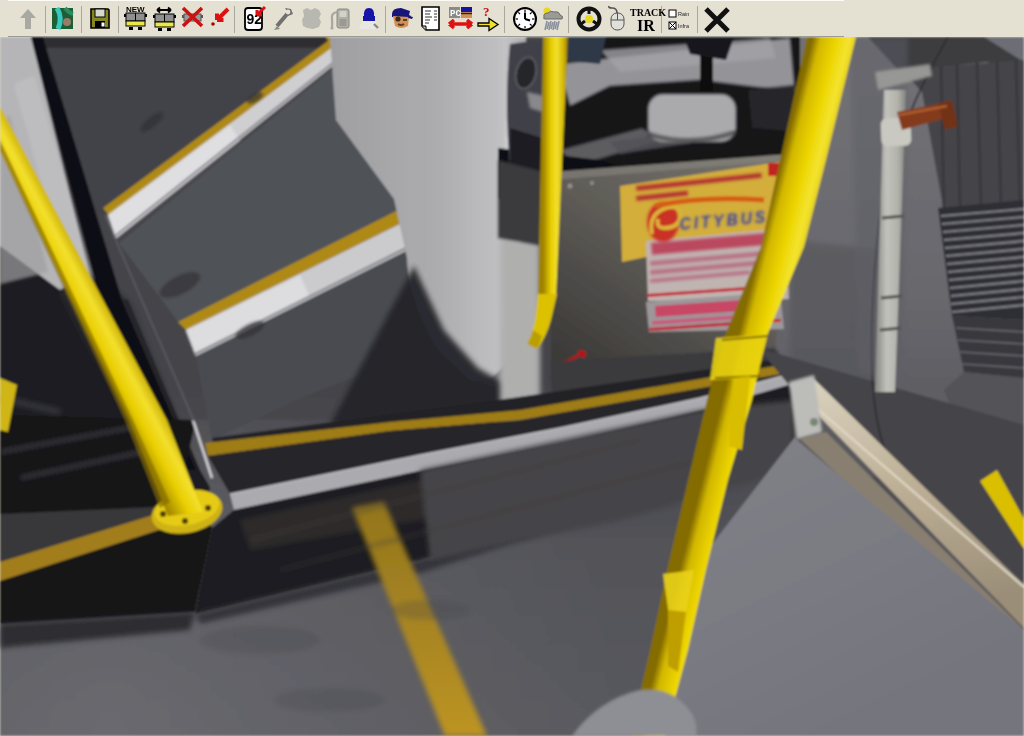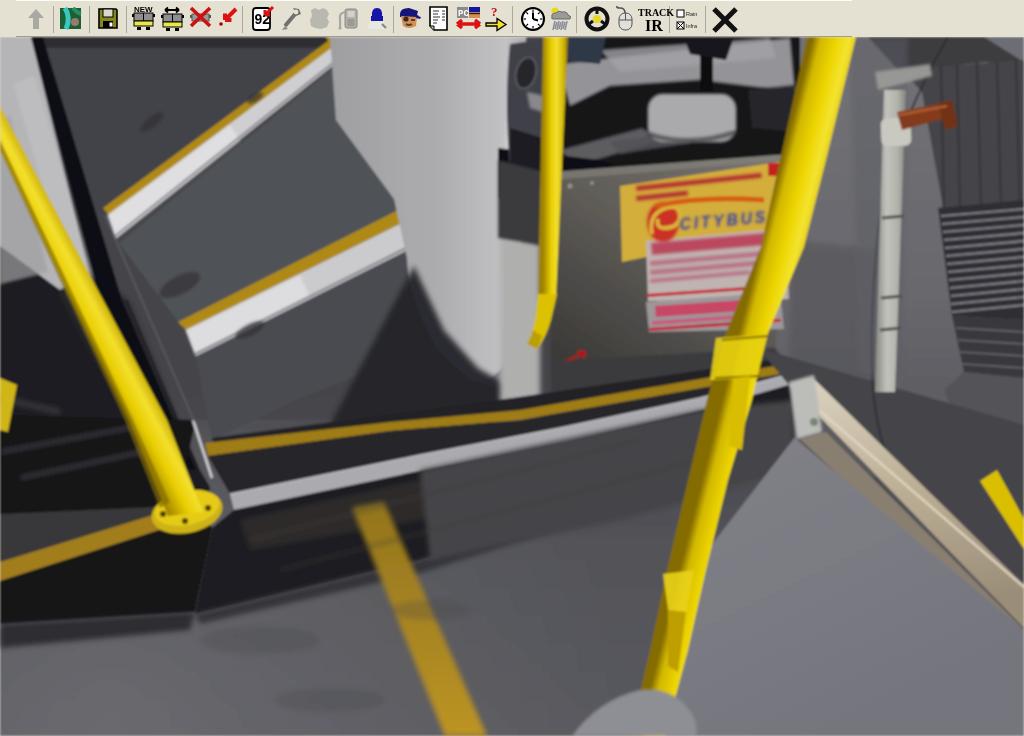--- a/index.html
+++ b/index.html
@@ -1,15 +1,15 @@
 <!DOCTYPE html>
 <html><head><meta charset="utf-8">
 <style>
 html,body{margin:0;padding:0;width:1024px;height:736px;overflow:hidden;background:#e4e1d2;font-family:"Liberation Sans",sans-serif}
-#tb{position:absolute;left:16px;top:0;width:836px;height:37px;background:#e4e1d2;box-sizing:border-box;border-top:1px solid #fcfbf6;border-bottom:1px solid #9c9c94}
+#tb{position:absolute;left:8px;top:0;width:836px;height:37px;background:#e4e1d2;box-sizing:border-box;border-top:1px solid #fcfbf6;border-bottom:1px solid #9c9c94}
 .sep{position:absolute;top:5px;width:1px;height:27px;background:#a8a89e}
 .ic{position:absolute;top:3px}
 #scene{position:absolute;left:0;top:37px}
 </style></head>
 <body>
 <div id="tb">
 <div class="sep" style="left:37px"></div>
 <div class="sep" style="left:73px"></div>
 <div class="sep" style="left:110px"></div>
 <div class="sep" style="left:226px"></div>

